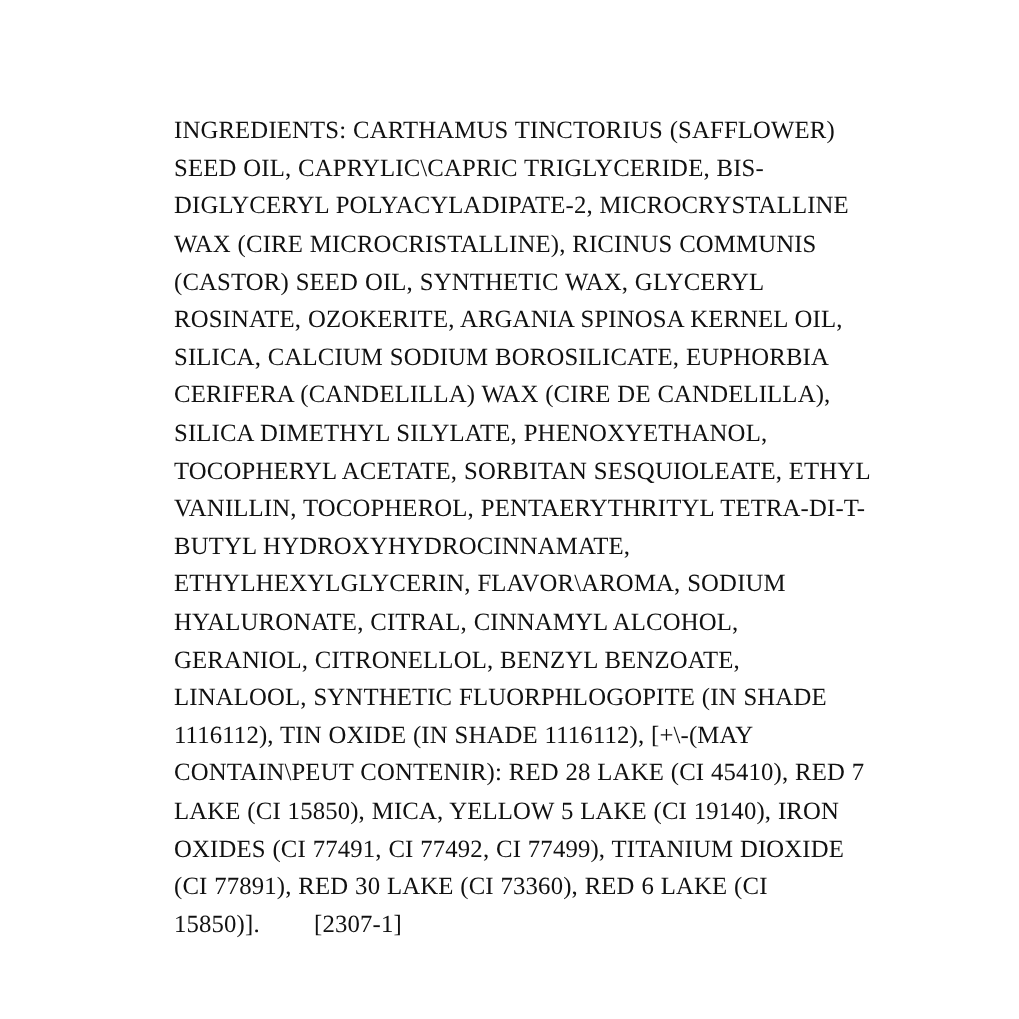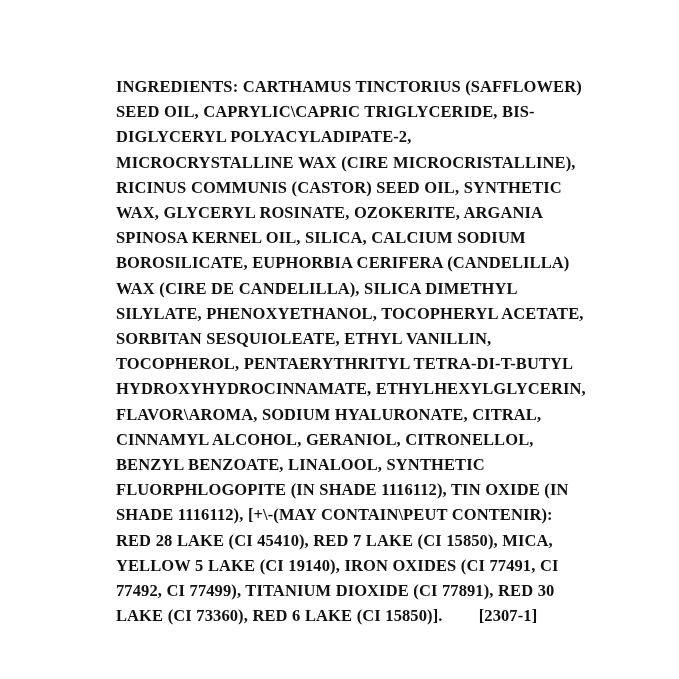--- a/index.html
+++ b/index.html
@@ -12,21 +12,20 @@
     background: #ffffff;
     font-family: "Liberation Serif", "DejaVu Serif", serif;
     color: #111111;
     overflow: hidden;
   }
   .page {
     position: relative;
     width: 679px;
     height: 679px;
     box-sizing: border-box;
-    font-weight: bold;
   }
   .ingredients-block {
     position: absolute;
     left: 116px;
     top: 74px;
     width: 470px;
     font-size: 16.5px;
     line-height: 25.2px;
     letter-spacing: 0.1px;
     text-align: left;

